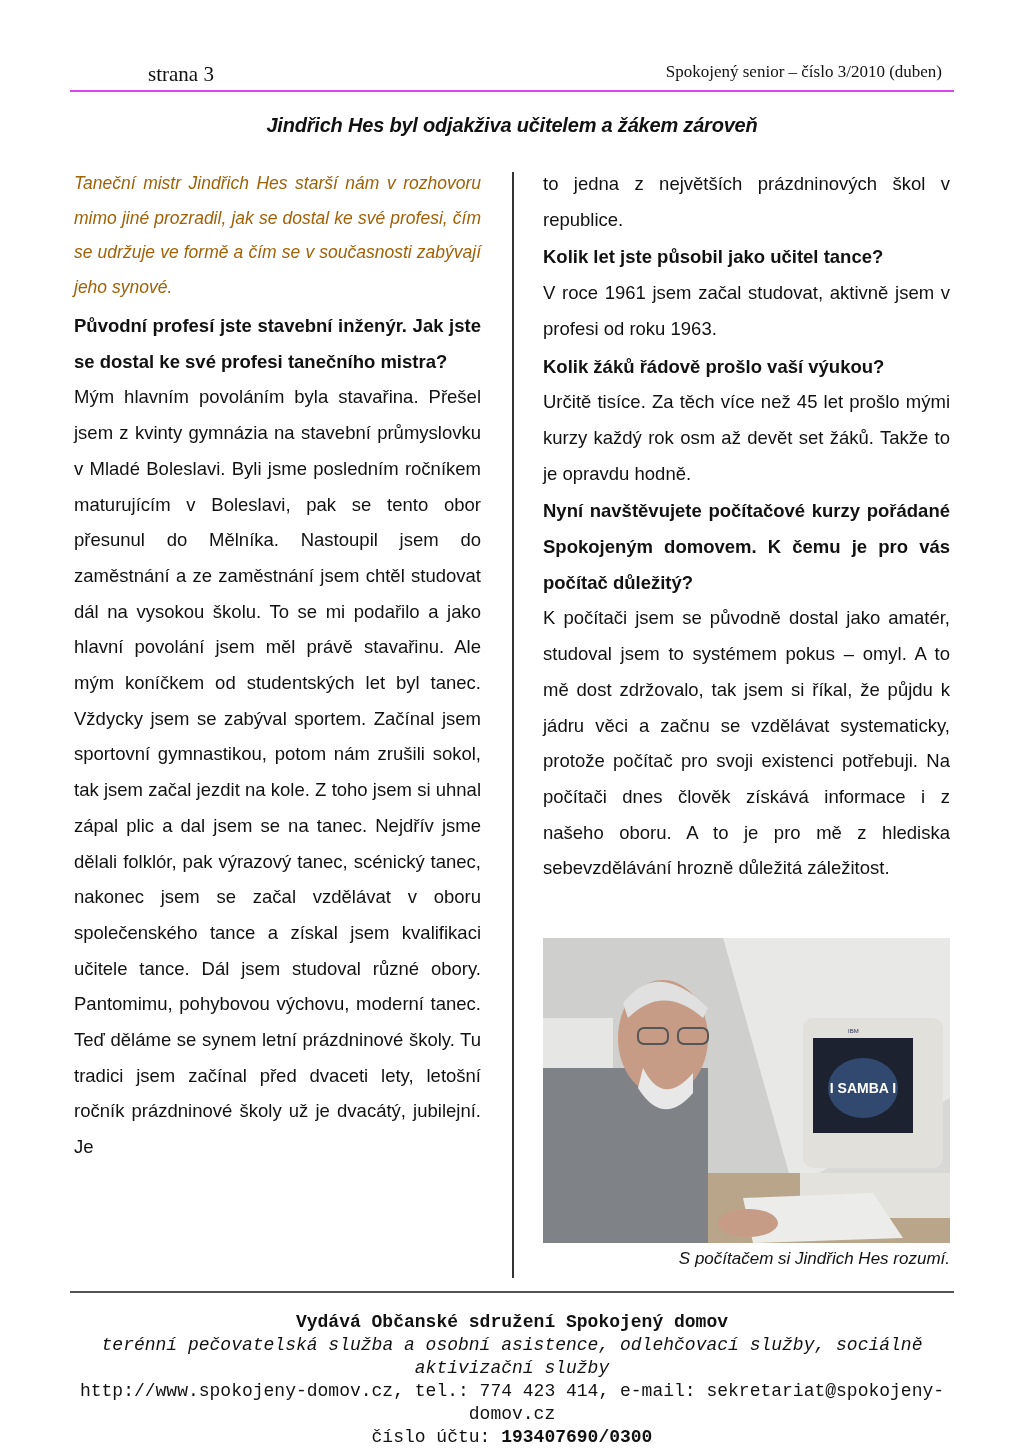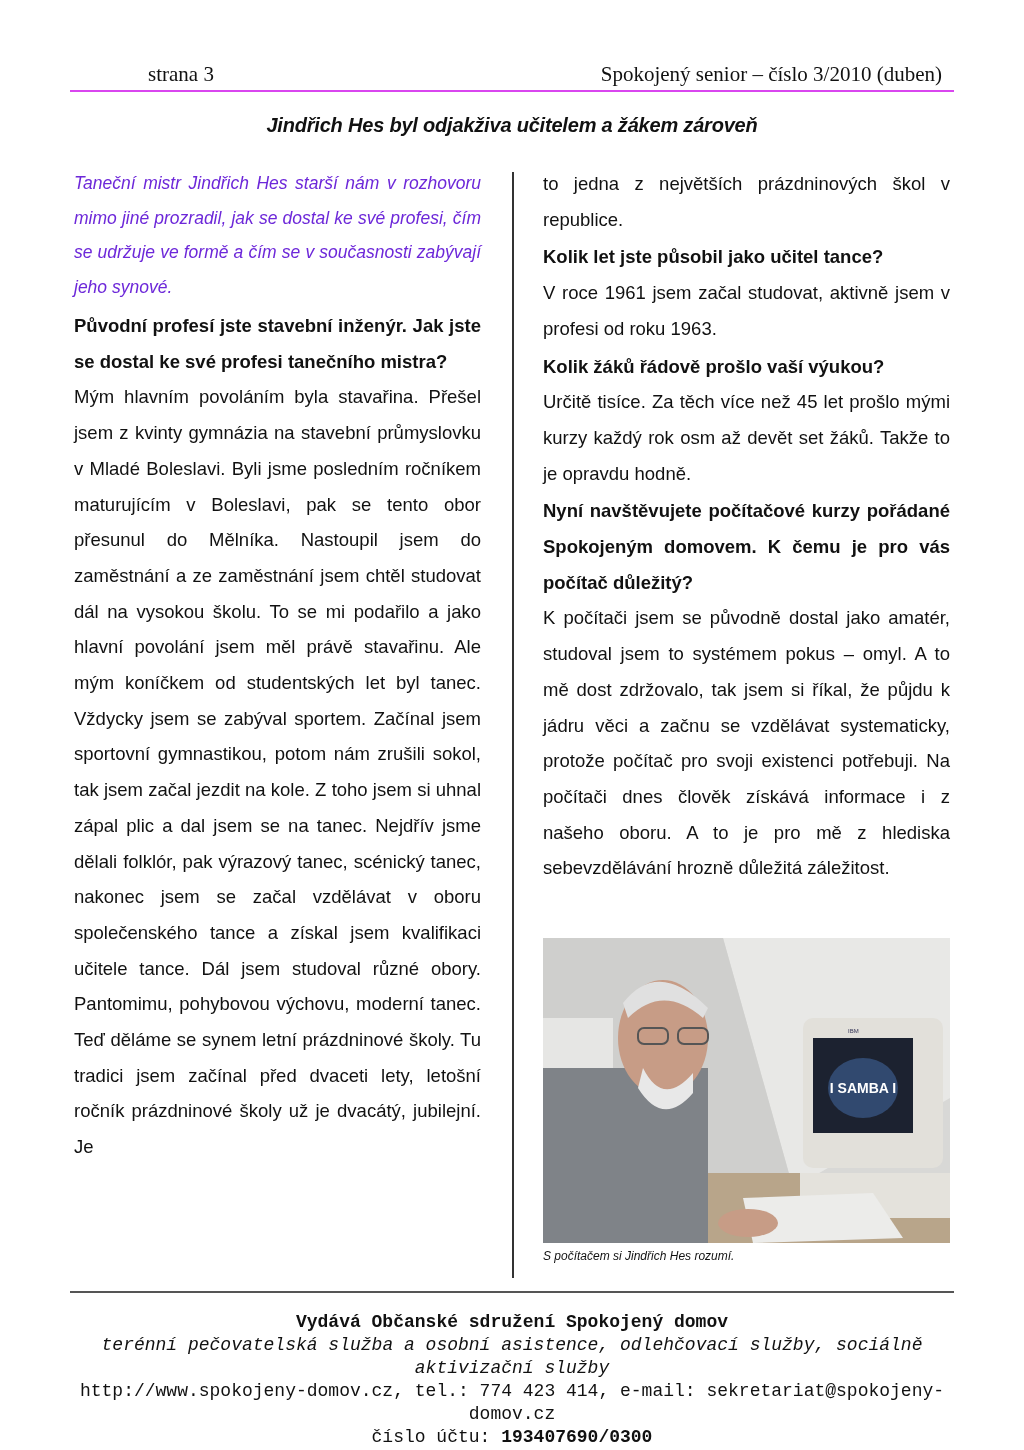--- a/index.html
+++ b/index.html
@@ -1,32 +1,32 @@
 <!DOCTYPE html>
 <html><head>
   <meta charset="utf-8">
   <style>
     html, body { margin: 0; padding: 0; background: #ffffff; }
     body { width: 1024px; height: 1450px; position: relative; overflow: hidden; color: #111; }
     .page-header { position: absolute; left: 70px; top: 60px; width: 884px; height: 30px; border-bottom: 2px solid #d946ef; }
     .page-header .left { position: absolute; left: 78px; top: 2px; font-family: "Liberation Serif", serif; font-size: 21px; }
-    .page-header .right { position: absolute; right: 12px; top: 2px; font-family: "Liberation Serif", serif; font-size: 21px; }
+    .page-header .right { position: absolute; right: 12px; top: 2px; font-family: "Liberation Serif", serif; font-size: 17px; }
     .headline { position: absolute; left: 0; top: 114px; width: 1024px; text-align: center; font-family: "Liberation Sans", sans-serif; font-weight: bold; font-style: italic; font-size: 20px; letter-spacing: -0.2px; }
     .col { position: absolute; top: 166px; width: 407px; font-family: "Liberation Sans", sans-serif; font-size: 18.5px; line-height: 35.7px; }
     .col.left { left: 74px; }
     .col.right { left: 543px; }
     .col p { margin: 0; text-align: justify; }
-    .col p.lead { font-style: italic; font-size: 17.5px; line-height: 34.5px; color: #6d28d9; margin-bottom: 4px; }
+    .col p.lead { font-style: italic; font-size: 17.5px; line-height: 34.5px; color: #a16207; margin-bottom: 4px; }
     .col p.q { font-weight: bold; margin-top: 1px; }
     .col p.a { margin-bottom: 0; }
     .col p.gap { margin-bottom: 2px; }
     .divider { position: absolute; left: 512px; top: 172px; width: 1.5px; height: 1106px; background: #333; }
     .photo { position: absolute; left: 543px; top: 938px; width: 407px; height: 305px; overflow: hidden; background: #0ea5e9; }
     .photo svg { display: block; }
-    .caption { position: absolute; left: 543px; top: 1249px; width: 407px; text-align: left; font-family: "Liberation Sans", sans-serif; font-style: italic; font-size: 12px; }
+    .caption { position: absolute; left: 543px; top: 1249px; width: 407px; text-align: right; font-family: "Liberation Sans", sans-serif; font-style: italic; font-size: 17px; }
     .footer { position: absolute; left: 70px; top: 1291px; width: 884px; border-top: 2px solid #555; text-align: center; font-family: Liberation Mono, monospace; font-size: 18px; line-height: 23px; padding-top: 18px; }
     .footer .f1 { font-weight: bold; }
     .footer .f2 { font-style: italic; }
     .footer b { font-weight: bold; }
   </style>
 </head>
 <body>
 
 <div class="page-header">
   <span class="left">strana 3</span>

